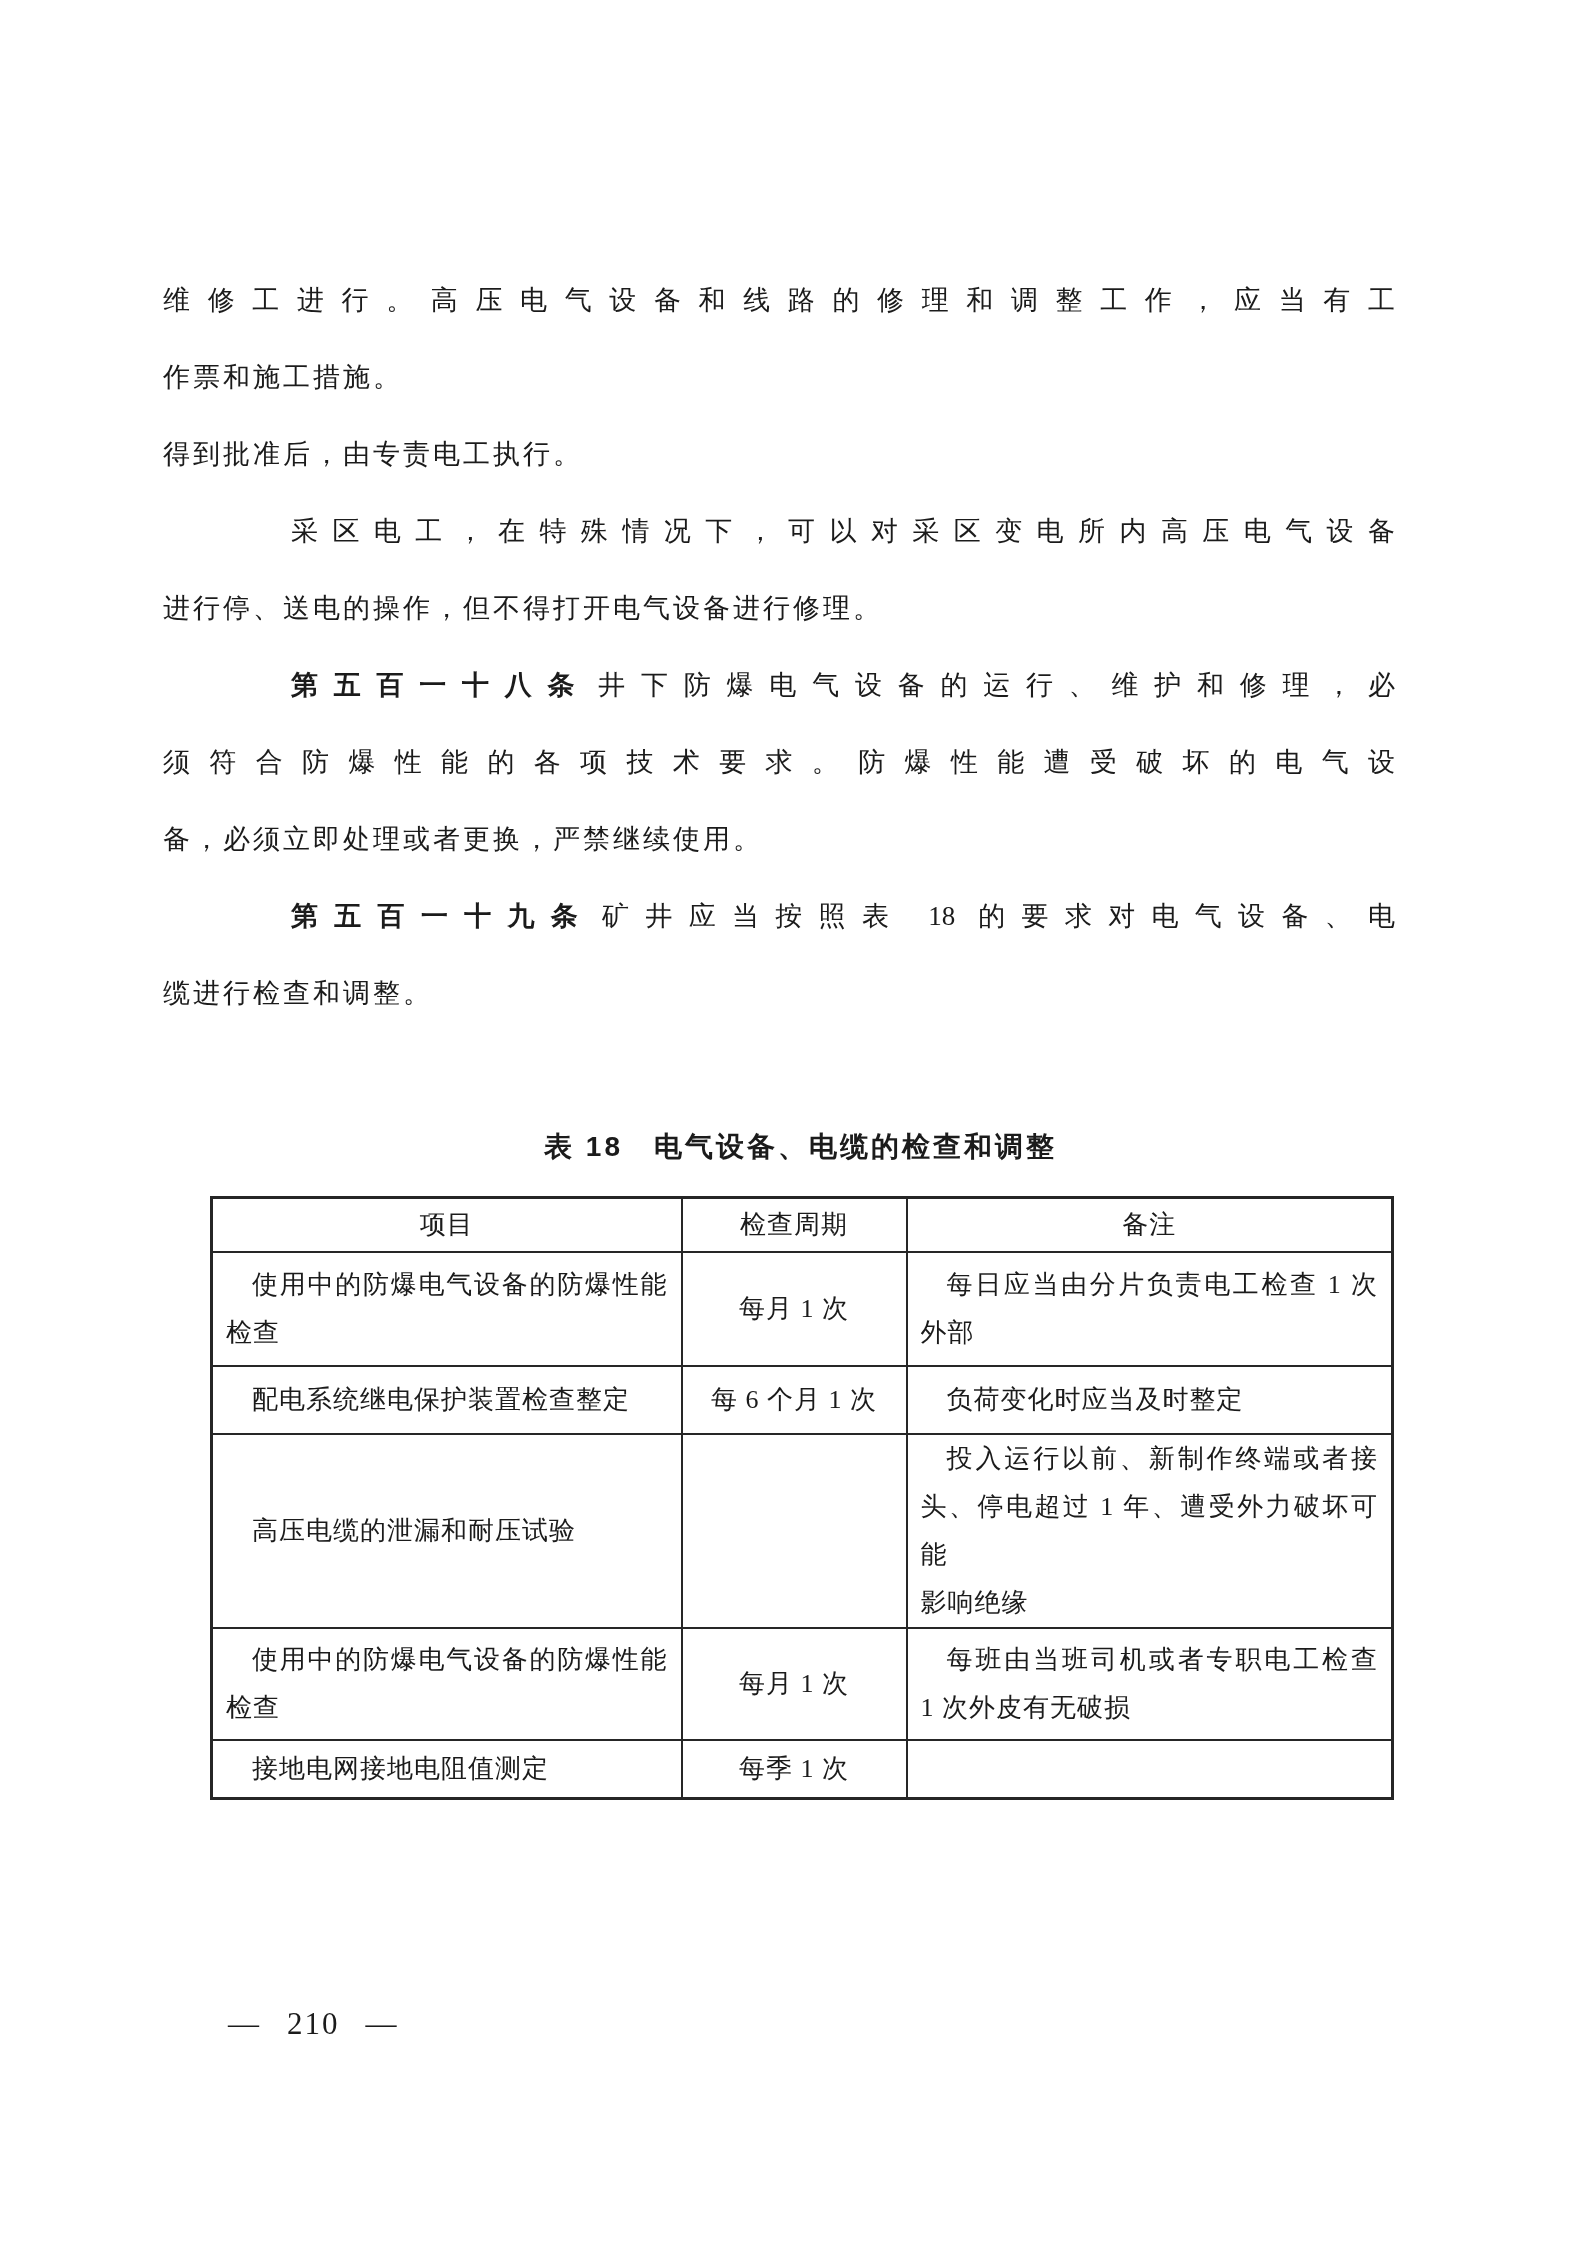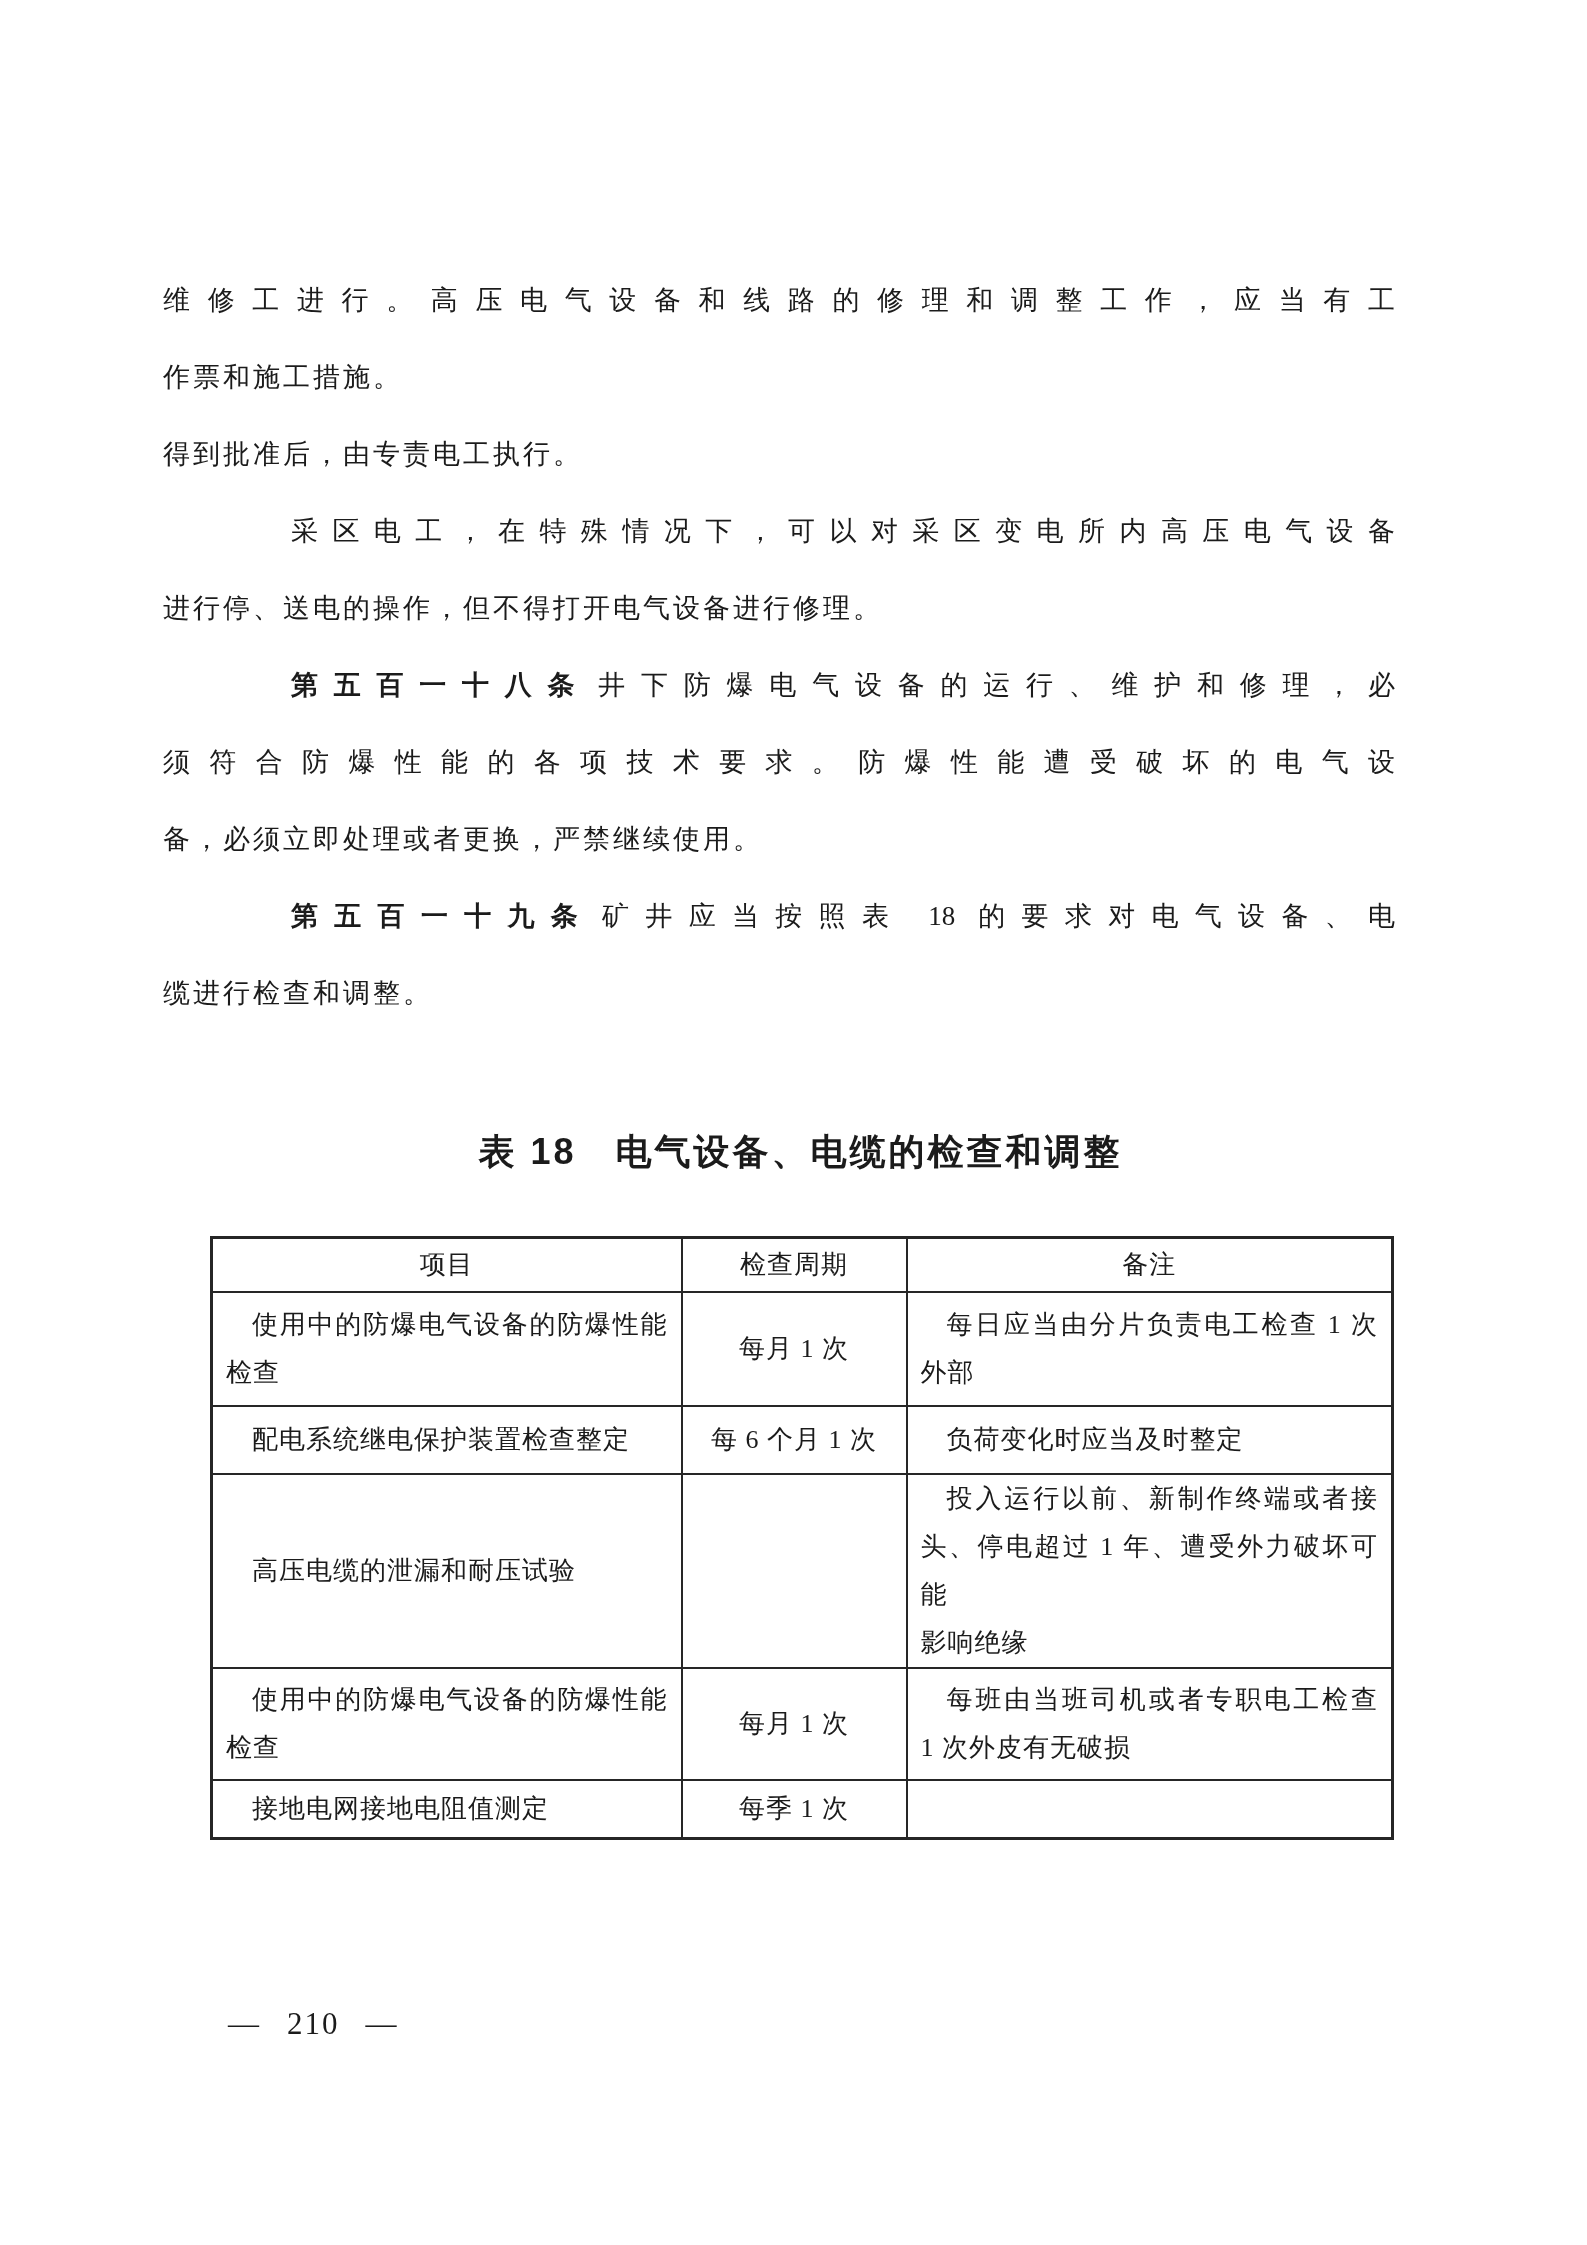--- a/index.html
+++ b/index.html
@@ -44,35 +44,34 @@
     font-weight: 700;
     margin-right: 8px;
   }
   
   .tbl-caption {
     position: absolute;
     left: 210px;
     top: 1128px;
     width: 1181px;
     text-align: center;
-    font-size: 36px;
+    font-size: 28px;
     font-weight: 700;
     letter-spacing: 3px;
     font-family: "Liberation Sans", "DejaVu Sans", sans-serif;
   }
   
   table.reg {
     position: absolute;
     left: 210px;
     top: 1196px;
     width: 1181px;
     border-collapse: collapse;
     table-layout: fixed;
     border: 3px solid #262626;
-    margin-top: 40px;
   }
   table.reg td {
     border: 2px solid #262626;
     vertical-align: middle;
     font-size: 26px;
     letter-spacing: 1px;
     padding: 0 13px;
   }
   col.c1 { width: 470px; }
   col.c2 { width: 225px; }

